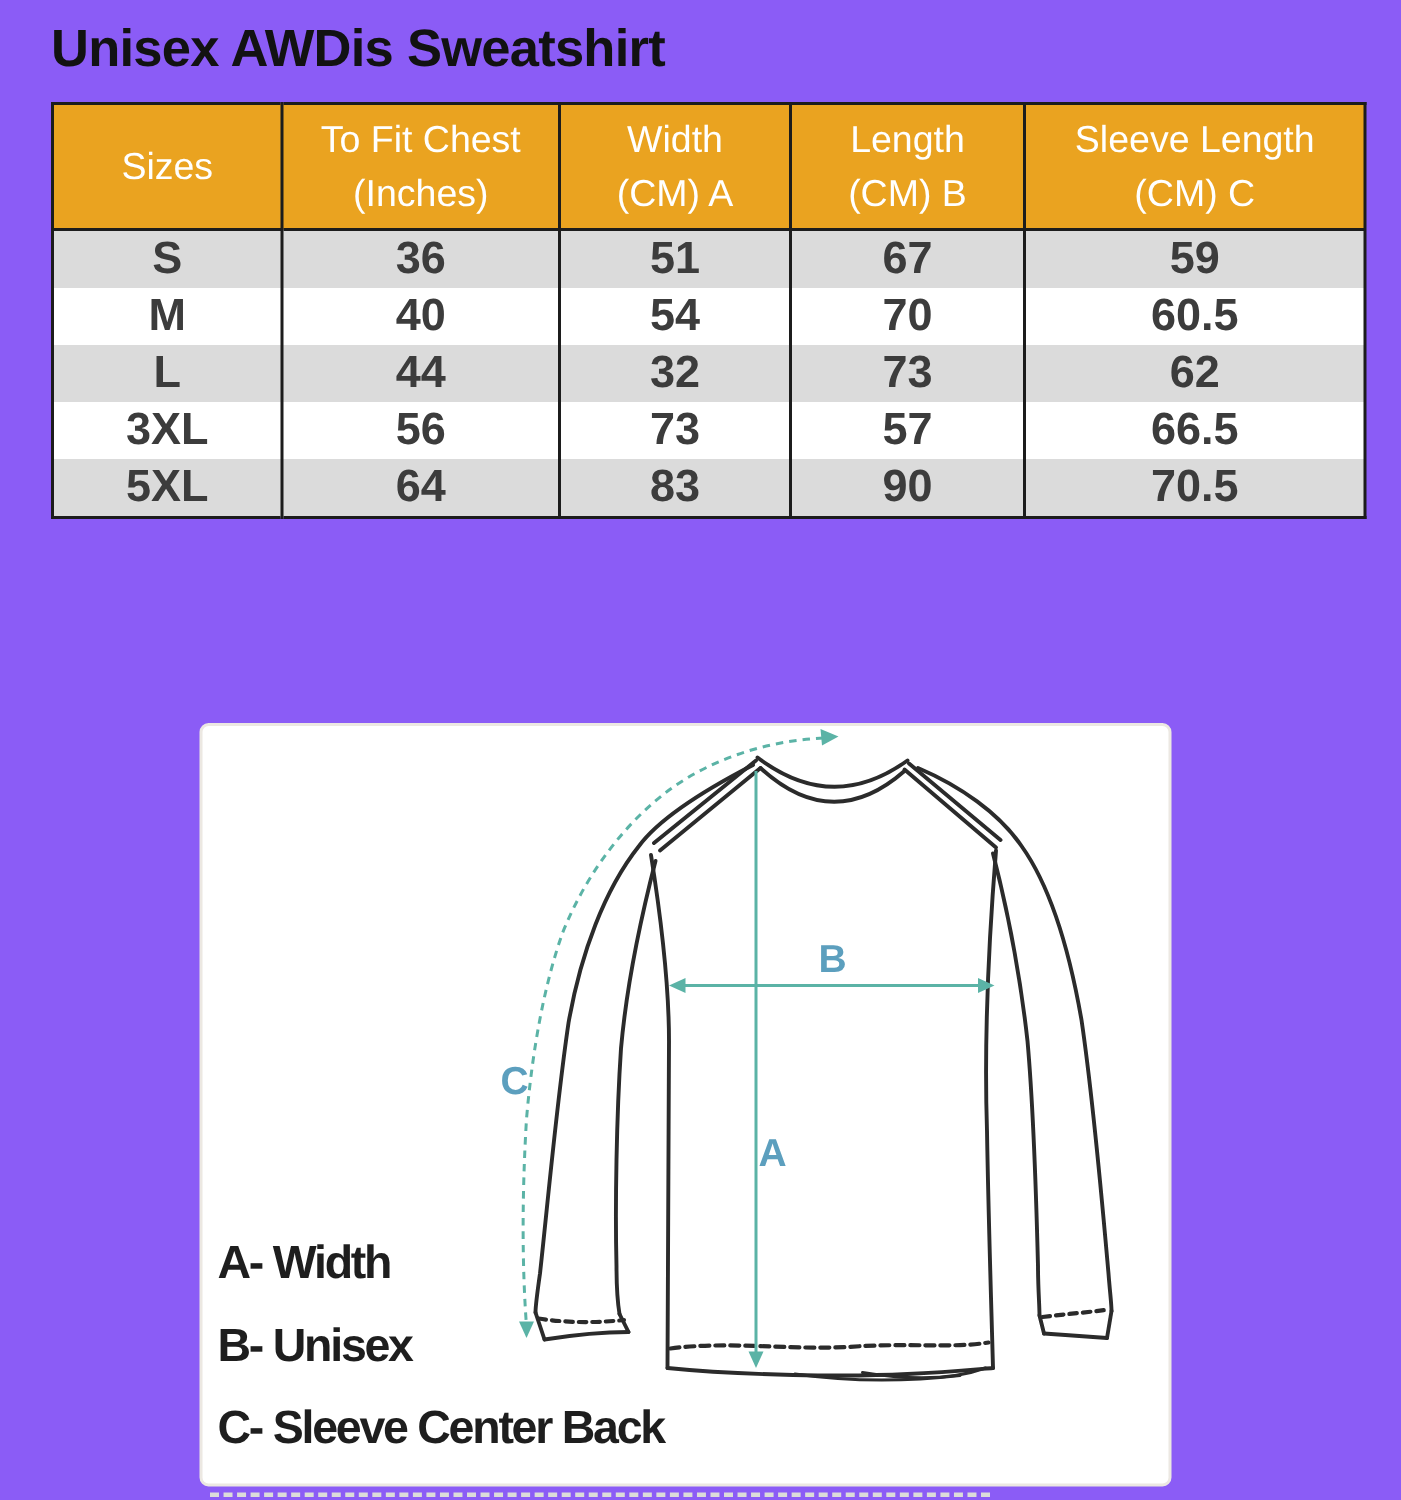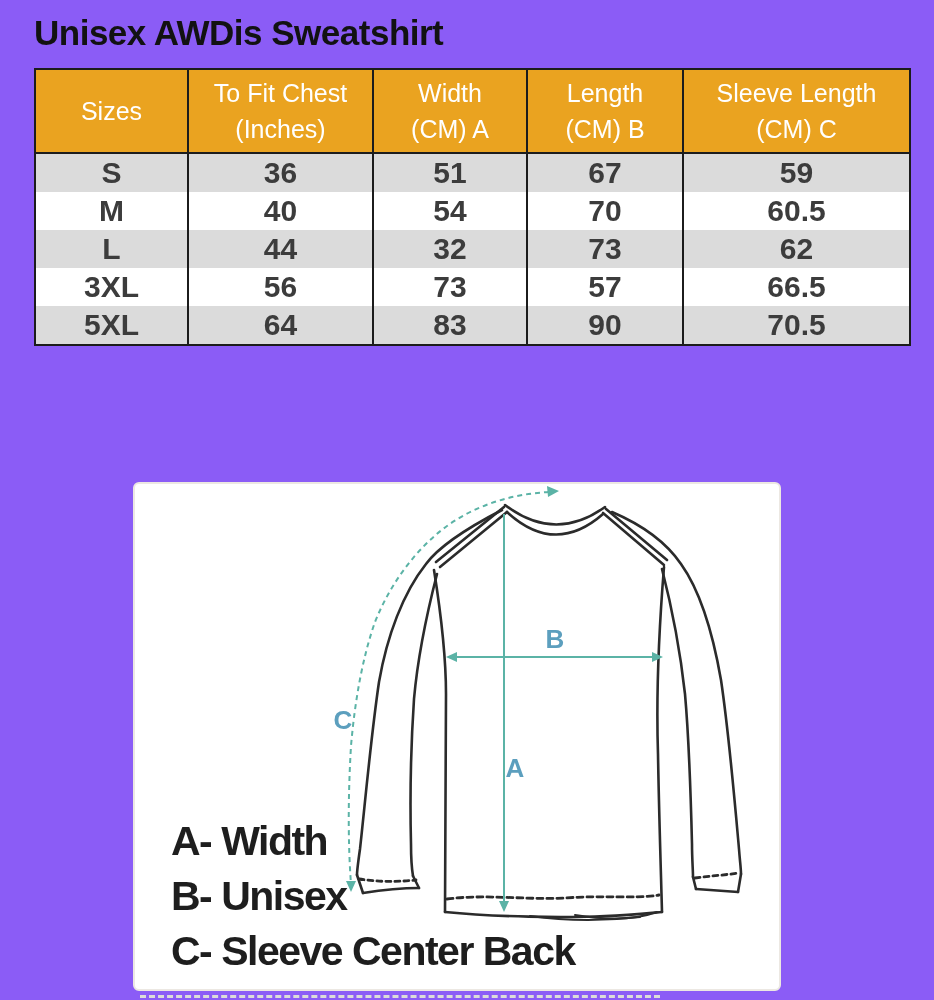--- a/index.html
+++ b/index.html
@@ -35,22 +35,22 @@
   table.size-table tbody tr:nth-child(odd){background:#DBDBDB;}
   table.size-table tbody tr:nth-child(even){background:#ffffff;}
   
   .diagram-box{
     position:absolute;left:133px;top:482px;width:644px;height:505px;
     border:2px solid #ece8e2;border-radius:6px;background:#ffffff;
   }
   .diagram-box svg{position:absolute;left:0;top:0;}
   .legend{
     position:absolute;left:10px;top:330px;
-    font-size:41px;font-weight:700;color:#1e1e1e;letter-spacing:-1.5px;
-    line-height:55px;white-space:nowrap;margin-left:26px;
+    font-size:31px;font-weight:700;color:#1e1e1e;letter-spacing:-1.5px;
+    line-height:55px;white-space:nowrap;
   }
   .svg-label{
     font-family:"Liberation Sans",sans-serif;font-size:26px;font-weight:700;
   }
   .artifact{
     position:absolute;left:140px;top:995px;width:520px;height:0;
     border-top:3px dashed #dcdcda;
   }
 </style>
 </head>

